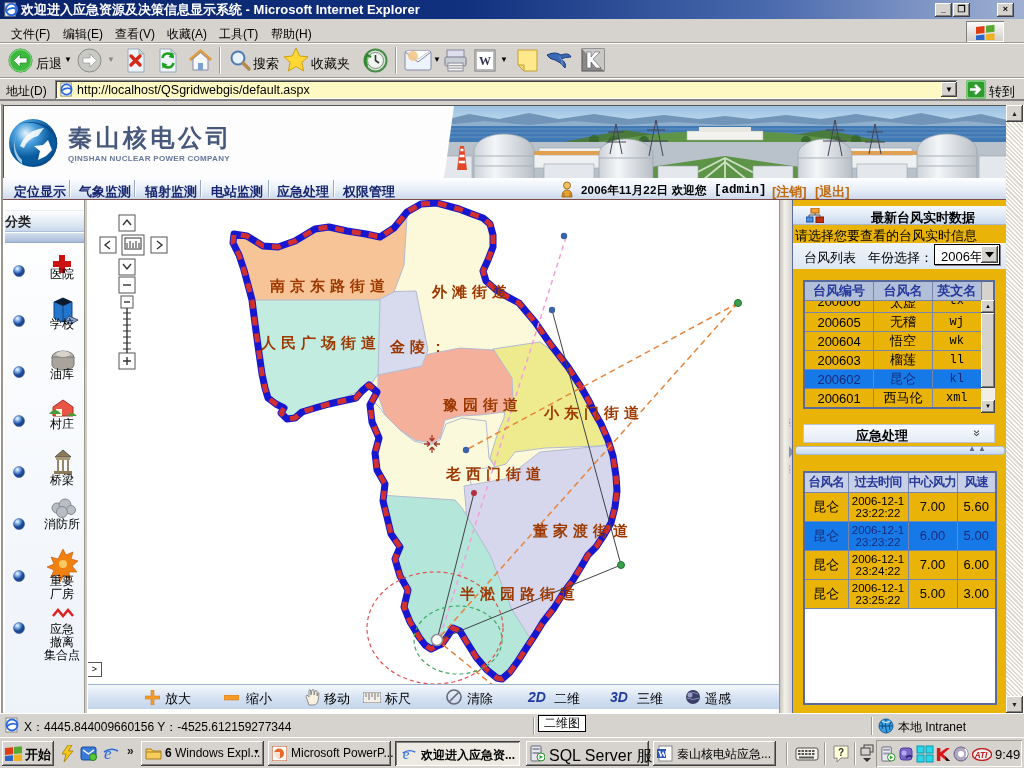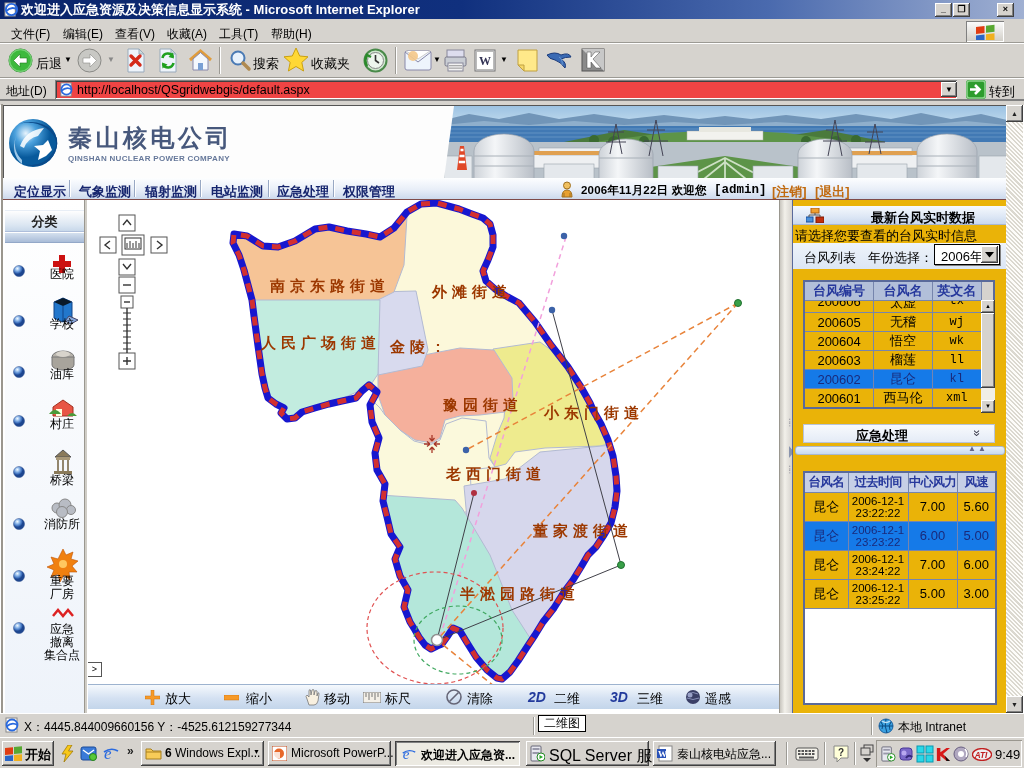--- a/index.html
+++ b/index.html
@@ -14,21 +14,21 @@
 
 #menu{left:0;top:19px;width:1024px;height:24px;background:#d6d3ce;font-size:12px;color:#000;border-bottom:1px solid #9c9a94;box-shadow:0 1px 0 #fff;}
 #menu span{position:absolute;top:7px;}
 #winflag{position:absolute;right:20px;top:2px;width:38px;height:21px;background:linear-gradient(180deg,#fdfdfd,#d0cdc6);box-shadow:inset 1px 1px 0 #808080,inset -1px -1px 0 #fff;}
 
 #tools{left:0;top:44px;width:1024px;height:34px;background:#d6d3ce;border-bottom:1px solid #9c9a94;box-shadow:0 1px 0 #fff;font-size:13px;}
 #tools .lab{position:absolute;top:11px;color:#000;}
 .vsep{position:absolute;top:3px;width:2px;height:27px;border-left:1px solid #9c9a94;border-right:1px solid #fff;}
 
 #addr{left:0;top:79px;width:1024px;height:22px;background:#d6d3ce;border-bottom:2px solid #808080;font-size:12px;}
-#addrbox{position:absolute;left:55px;top:1px;width:902px;height:19px;background:#ef4444;box-shadow:inset 1px 1px 0 #808080,inset -1px -1px 0 #fff,inset 2px 2px 0 #404040;}
+#addrbox{position:absolute;left:55px;top:1px;width:902px;height:19px;background:#fef9c3;box-shadow:inset 1px 1px 0 #808080,inset -1px -1px 0 #fff,inset 2px 2px 0 #404040;}
 #addrbox .url{position:absolute;left:22px;top:3px;font-size:12.5px;color:#000;}
 #addrdrop{position:absolute;right:0px;top:2px;width:16px;height:15px;background:#d6d3ce;box-shadow:inset -1px -1px 0 #404040,inset 1px 1px 0 #fff,inset -2px -2px 0 #808080;text-align:center;font-size:8px;line-height:15px;}
 
 #page{left:0;top:101px;width:1024px;height:612px;background:#fff;}
 
 #banner{left:3px;top:4px;width:1003px;height:73px;background:#fdfdfd;border-top:1px solid #555;border-left:1px solid #555;overflow:hidden;}
 
 #tabbar{left:3px;top:77px;width:1003px;height:22px;background:linear-gradient(180deg,#fdfeff 0%,#e8eef8 55%,#ccd9ec 100%);border-bottom:1px solid #7e4a48;font-size:13px;}
 #tabbar .tab{position:absolute;top:5px;font-weight:bold;color:#16256e;}
 #tabbar .tsep{position:absolute;top:2px;height:17px;width:2px;border-left:1px solid #98a8c4;border-right:1px solid #fff;}
@@ -285,21 +285,21 @@
         <circle cx="8" cy="4.5" r="3.5" fill="#f0c060" stroke="#a07020"></circle>
         <path d="M3 16 Q3 9 8 9 Q13 9 13 16 Z" fill="#e8a030" stroke="#a07020"></path>
         <path d="M5 16 L5 12 M11 16 L11 12" stroke="#a07020"></path>
       </svg>
     <span class="uinfo" style="left:578px;font-size:11.5px;letter-spacing:.2px">2006年11月22日 欢迎您</span>
     <span class="uinfo" style="left:711px;font-family:'Liberation Mono',monospace;font-size:12.5px">[admin]</span>
     <span class="uinfo" style="left:769px;color:#c06a10">[注销]</span>
     <span class="uinfo" style="left:812px;color:#c06a10">[退出]</span>
   </div>
   <div class="abs" id="sidebar">
-    <div class="abs" style="left:0;top:10px;width:79px;height:22px;background:linear-gradient(180deg,#fefefe,#dbe6f2 70%,#c8d8ea);border-top:1px solid #e8eef6;border-bottom:1px solid #aebedb;text-align:center;font-size:13px;font-weight:bold;line-height:21px;color:#222">分类</div>
+    <div class="abs" style="left:0;top:10px;width:79px;height:22px;background:linear-gradient(180deg,#fefefe,#dbe6f2 70%,#c8d8ea);border-top:1px solid #e8eef6;border-bottom:1px solid #aebedb;font-size:13px;font-weight:bold;line-height:21px;color:#222">分类</div>
     <div class="abs" style="left:0;top:33px;width:79px;height:10px;background:linear-gradient(180deg,#d4e0ee,#a9bcd8);border-bottom:1px solid #93a8c8"></div>
     <svg class="abs" style="left:0;top:44px" width="79" height="469" viewBox="0 0 79 469" font-family="Liberation Sans" font-size="12">
       <defs>
           <radialGradient id="ball" cx="35%" cy="28%">
             <stop offset="0%" stop-color="#f4faff"></stop>
             <stop offset="35%" stop-color="#9cc2ee"></stop>
             <stop offset="75%" stop-color="#4679c4"></stop>
             <stop offset="100%" stop-color="#1d4690"></stop>
           </radialGradient>
         </defs>

